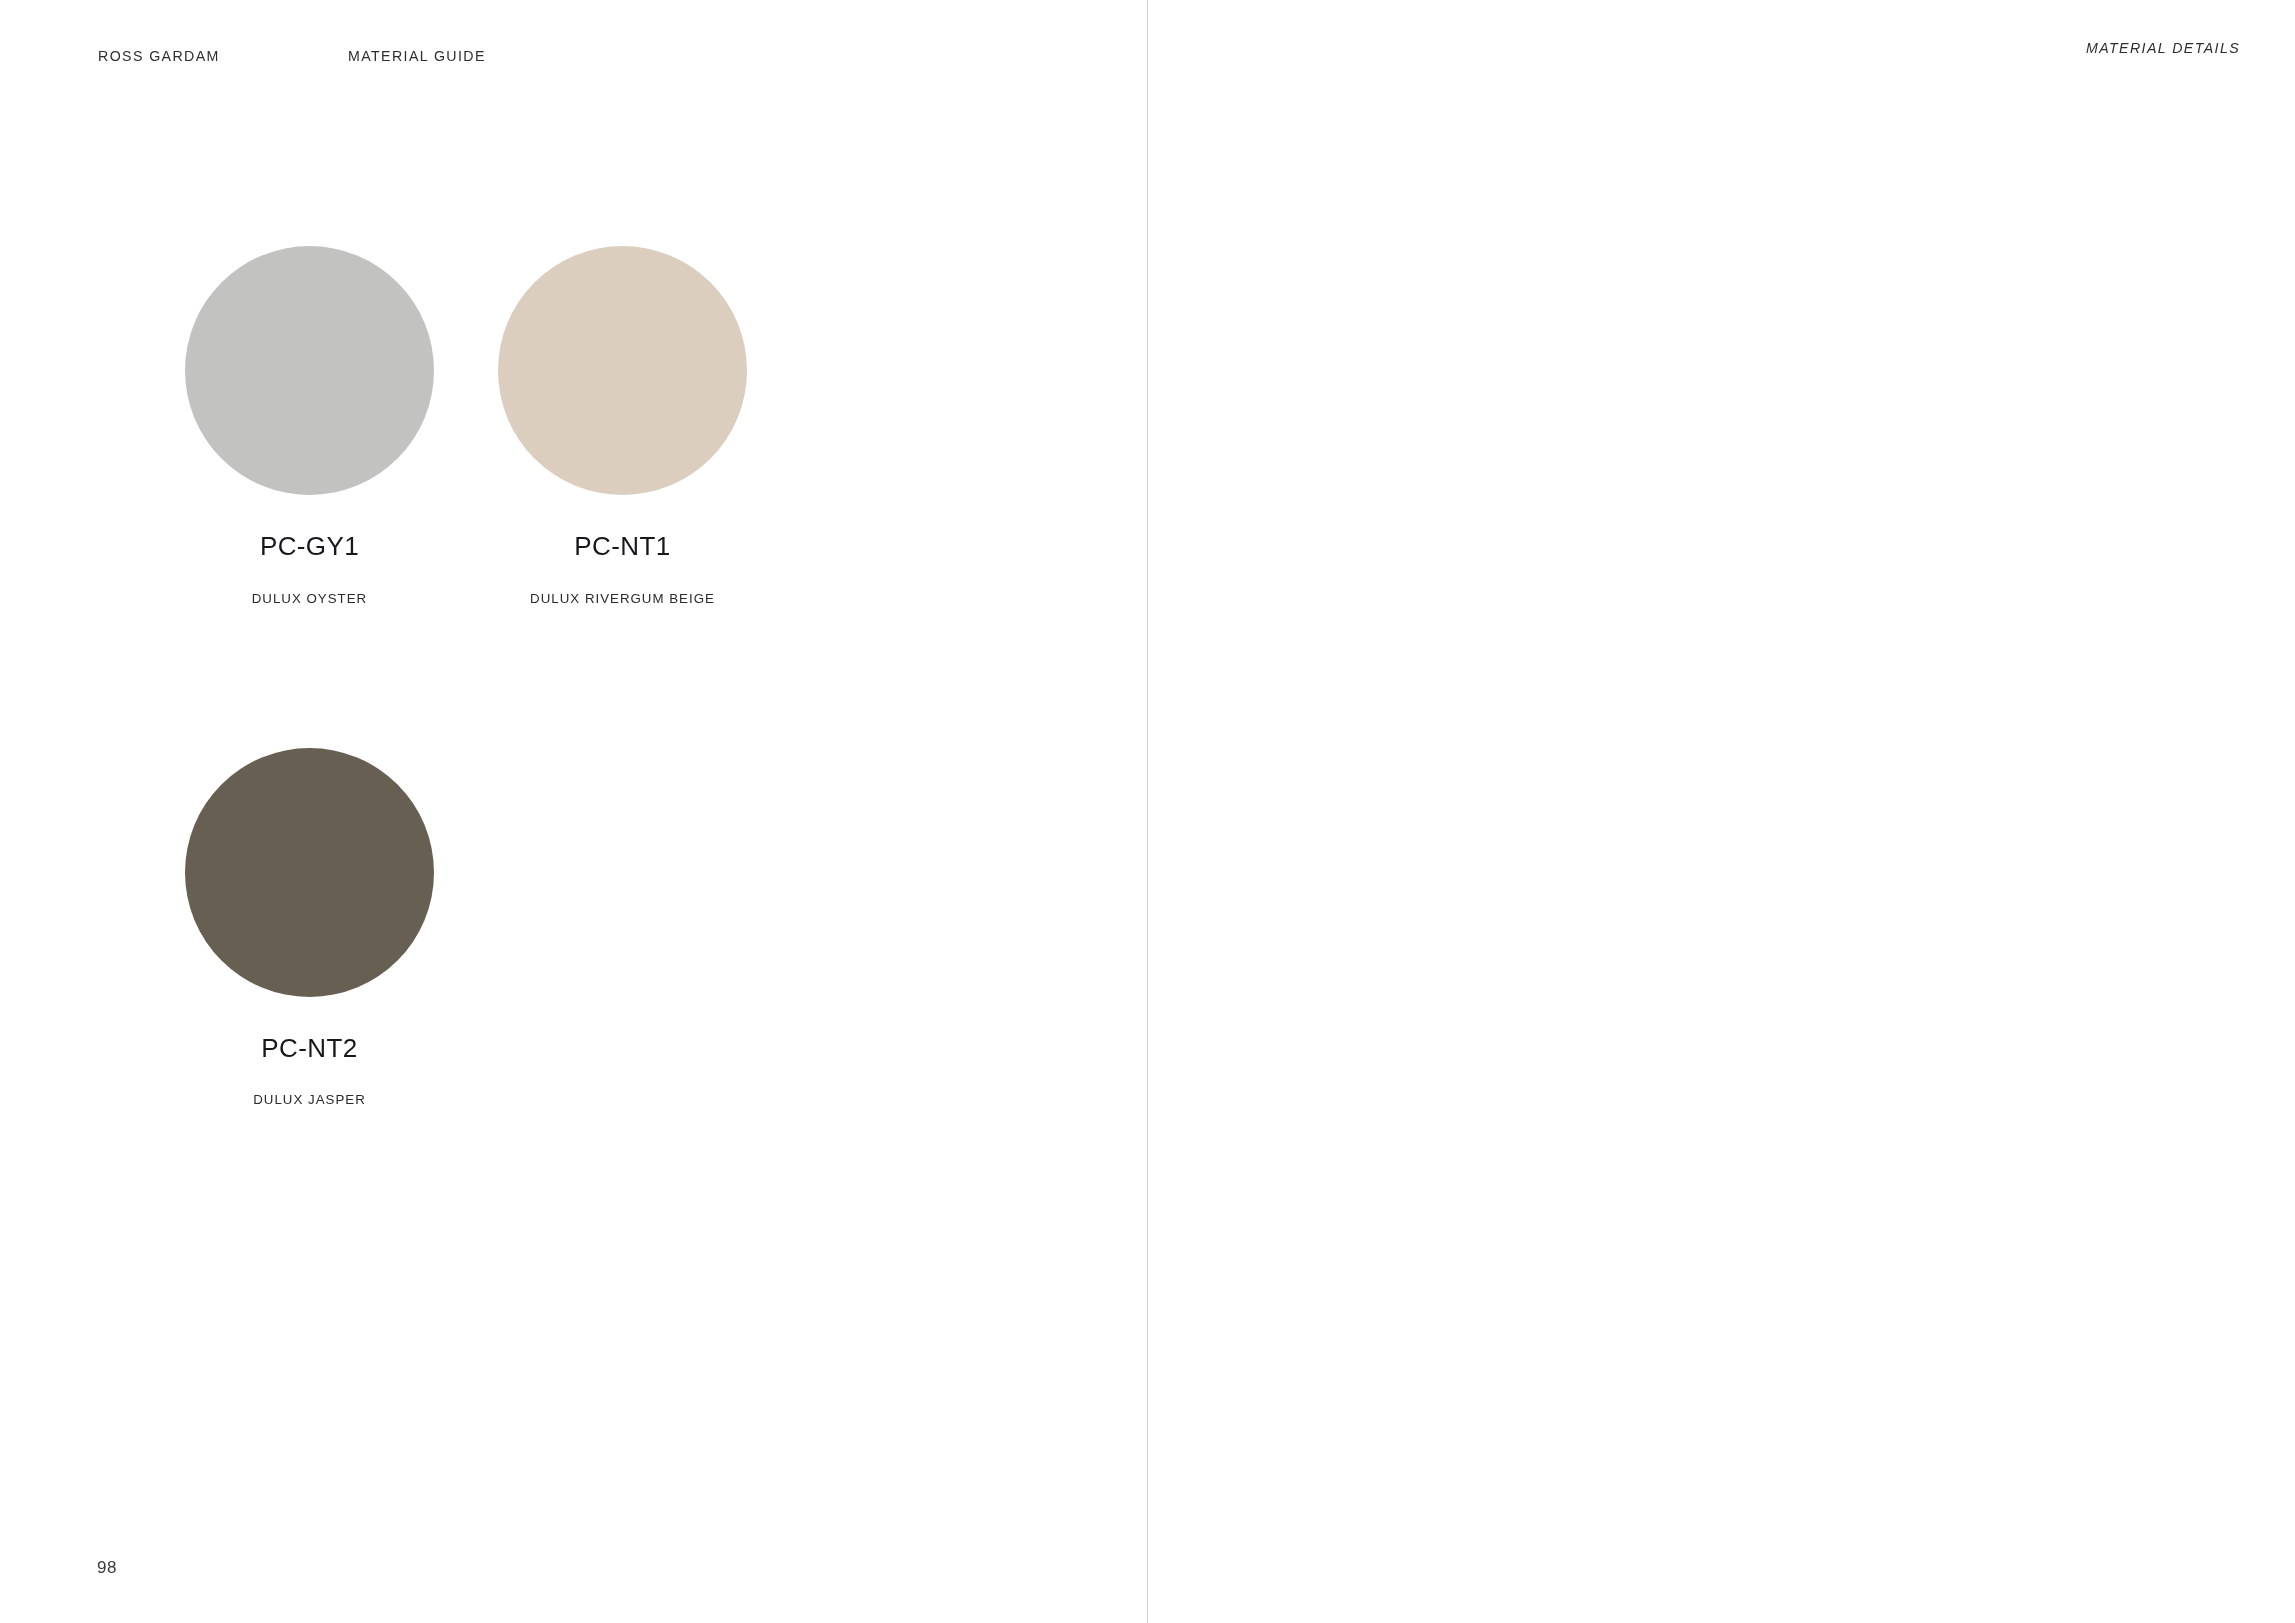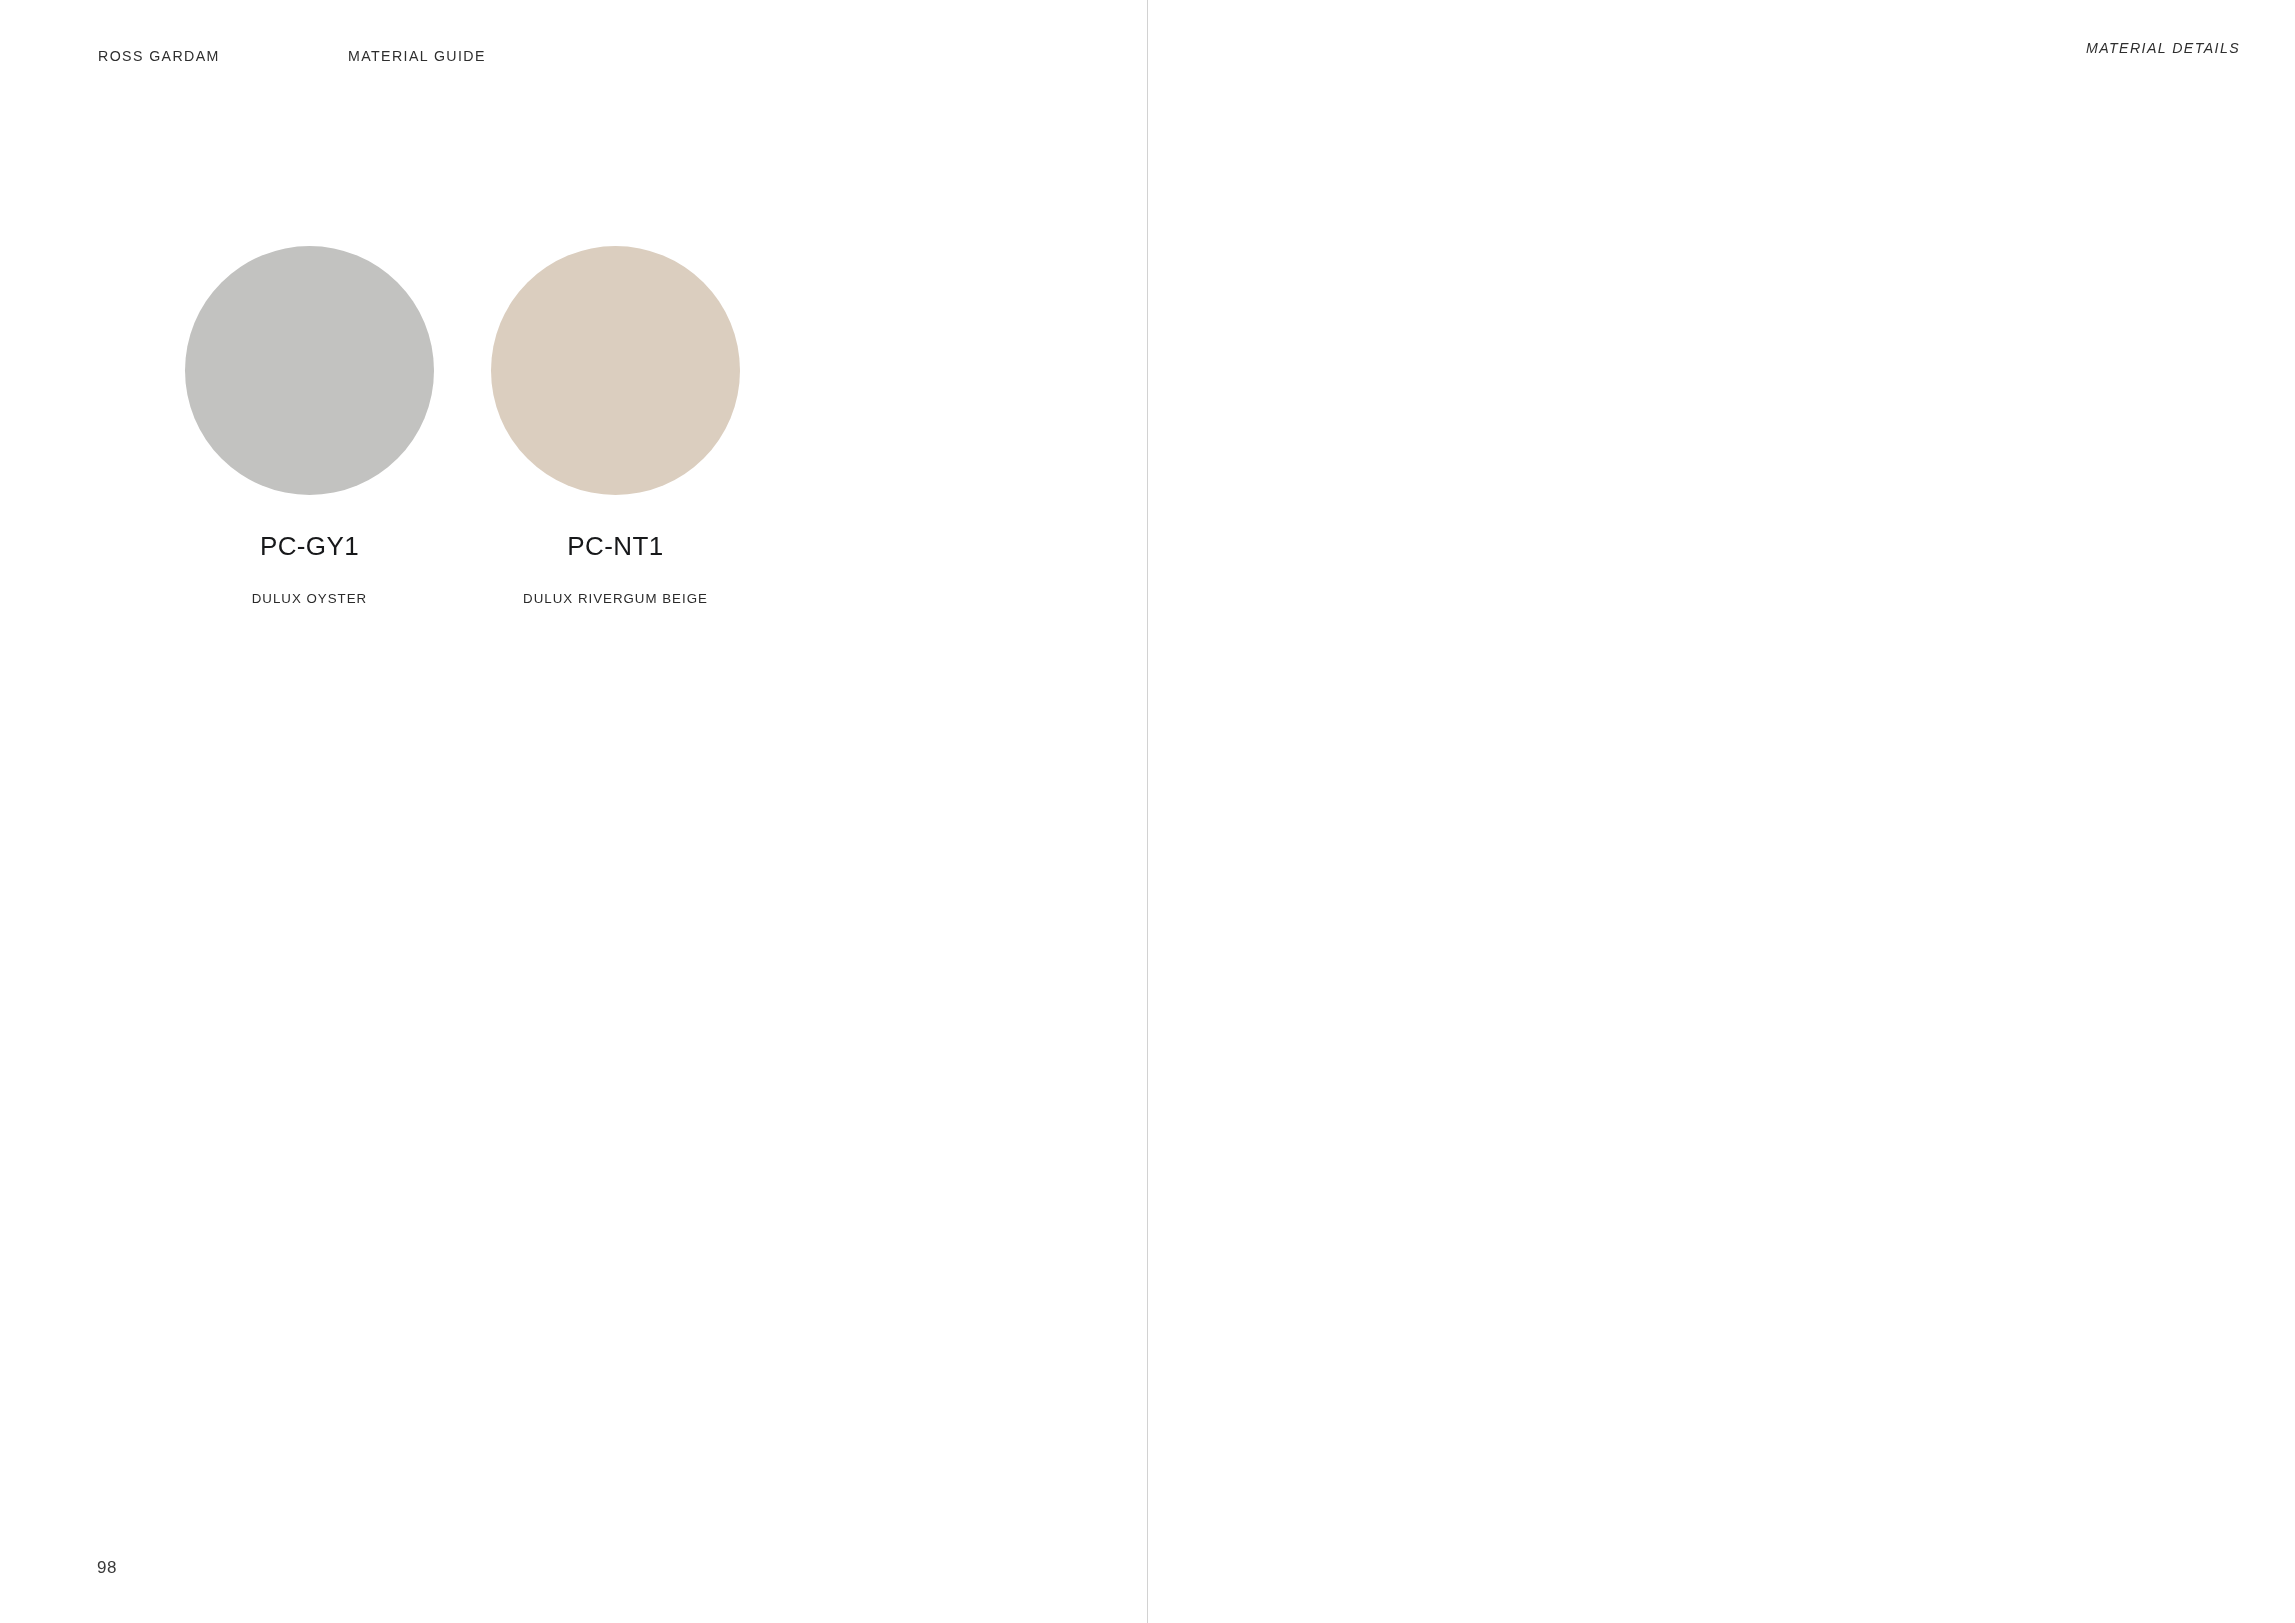--- a/index.html
+++ b/index.html
@@ -53,21 +53,21 @@
 
   
   .swatch-grid {
     position: absolute;
     left: 161px;
     top: 246px;
     width: 882px;
   }
   .swatch-row {
     display: flex;
-    gap: 9px;
+    gap: 16px;
   }
   .swatch-row + .swatch-row { margin-top: 142px; }
 
   .swatch {
     width: 297px;
     flex: 0 0 297px;
     text-align: center;
   }
   .swatch-disc {
     width: 249px;
@@ -125,20 +125,29 @@
 
 
         <div class="swatch">
           <div class="swatch-disc" style="background: rgb(219, 206, 191);"></div>
           <div class="swatch-code">PC-NT1</div>
           <div class="swatch-desc">DULUX RIVERGUM BEIGE</div>
         </div>
 
       </div>
 
+      <div class="swatch-row">
+
+        <div class="swatch">
+          <div class="swatch-disc" style="background: rgb(104, 95, 83);"></div>
+          <div class="swatch-code">PC-NT2</div>
+          <div class="swatch-desc">DULUX JASPER</div>
+        </div>
+
+      </div>
 
     </div>
 
     <div class="folio folio-left">98</div>
   </div>
 
   <div class="spine" style="background: rgb(210, 210, 210);"></div>
 
   <div class="page page-right">
 

